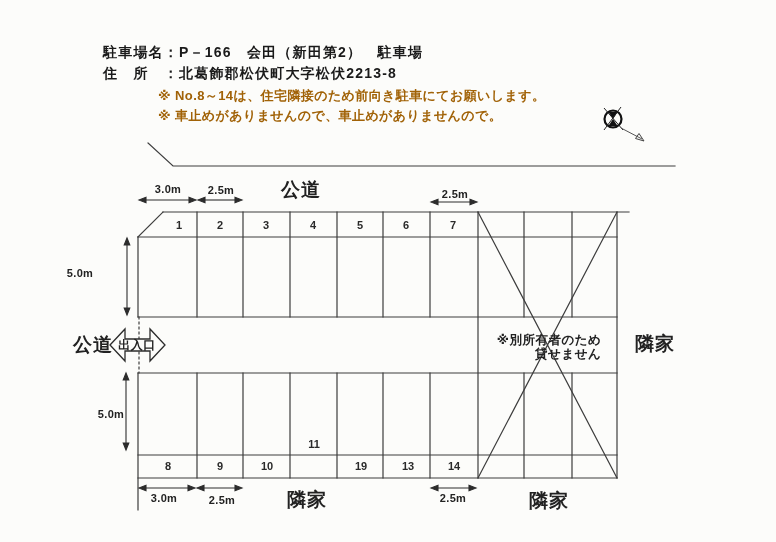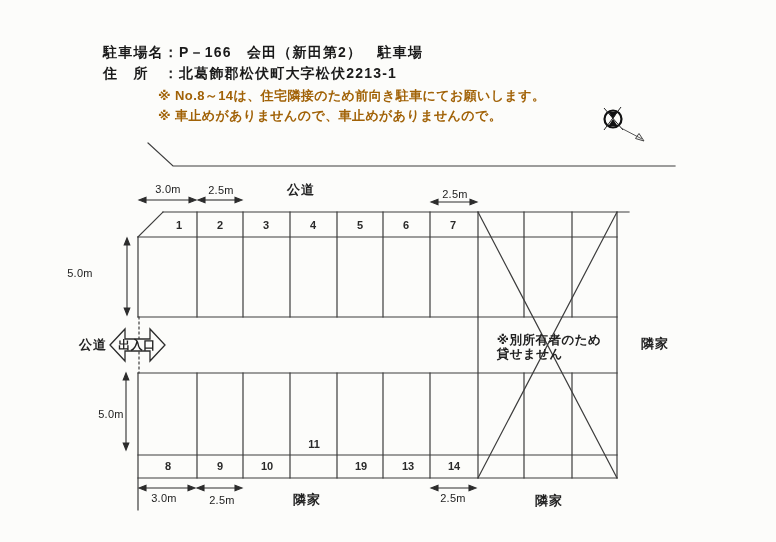--- a/index.html
+++ b/index.html
@@ -7,37 +7,37 @@
     width:776px;height:542px;overflow:hidden;
     background:#fcfcfa;
     font-family:"Liberation Sans","DejaVu Sans",sans-serif;
     color:#1c1c1c;
   }
   .page{position:relative;width:776px;height:542px;background:#fcfcfa;}
   .t{position:absolute;white-space:nowrap;padding-left:39px;}
   .hdr{font-size:14px;font-weight:700;letter-spacing:1.2px;color:#1a1a1a;}
   .note{font-size:13px;font-weight:700;letter-spacing:0.4px;color:#a16207;}
   .lbl{position:absolute;transform:translate(-50%,-50%);white-space:nowrap;
-       font-size:11px;font-weight:400;color:#222;letter-spacing:0.3px;}
-  .jp{font-size:13px;font-weight:700;letter-spacing:1px;}
+       font-size:11px;font-weight:700;color:#222;letter-spacing:0.3px;}
+  .jp{font-size:19px;font-weight:700;letter-spacing:1px;}
   .stall{position:absolute;transform:translate(-50%,-50%);width:34px;text-align:center;
          font-size:11px;font-weight:600;color:#2a2a2a;}
-  .xnote{position:absolute;transform:translate(-50%,-50%);text-align:left;
+  .xnote{position:absolute;transform:translate(-50%,-50%);text-align:right;
          font-size:12.5px;font-weight:700;line-height:14px;letter-spacing:0.5px;color:#222;}
   .entr{position:absolute;transform:translate(-50%,-50%);
         font-size:12px;font-weight:700;letter-spacing:0.5px;color:#222;}
   svg{position:absolute;left:0;top:0;}
 </style>
 </head>
 <body>
 
 <div class="page">
 
   <div class="t hdr" style="left:64px;top:44px">駐車場名：P－166　会田（新田第2）　駐車場</div>
-  <div class="t hdr" style="left:64px;top:65px">住　所　：北葛飾郡松伏町大字松伏2213-1</div>
+  <div class="t hdr" style="left:64px;top:65px">住　所　：北葛飾郡松伏町大字松伏2213-8</div>
   <div class="t note" style="left:119px;top:87px">※ No.8～14は、住宅隣接のため前向き駐車にてお願いします。</div>
   <div class="t note" style="left:119px;top:107px">※ 車止めがありませんので、車止めがありませんので。</div>
 
   <svg width="776" height="542" viewBox="0 0 776 542">
     <g stroke="#3d3d3d" stroke-width="1.2" fill="none" stroke-linecap="square">
 
       <path d="M148,143 L173,166 H675"></path>
 
       <path d="M163,212 H629"></path>
       <path d="M138,237 L163,212"></path>

